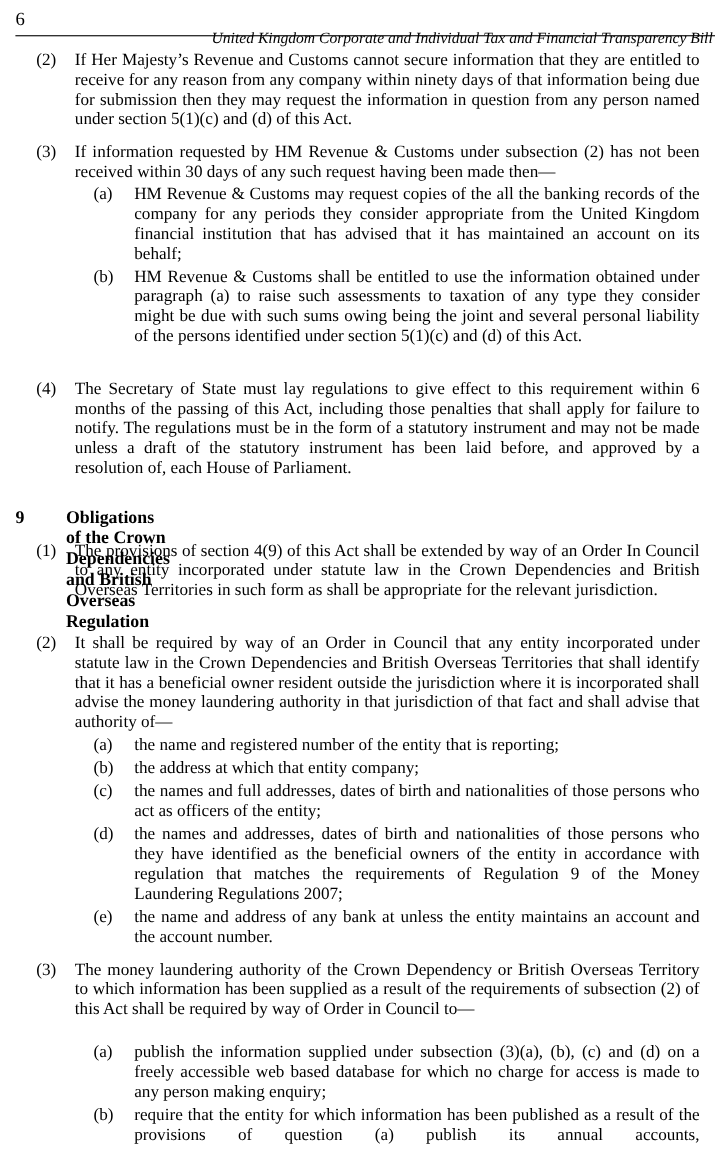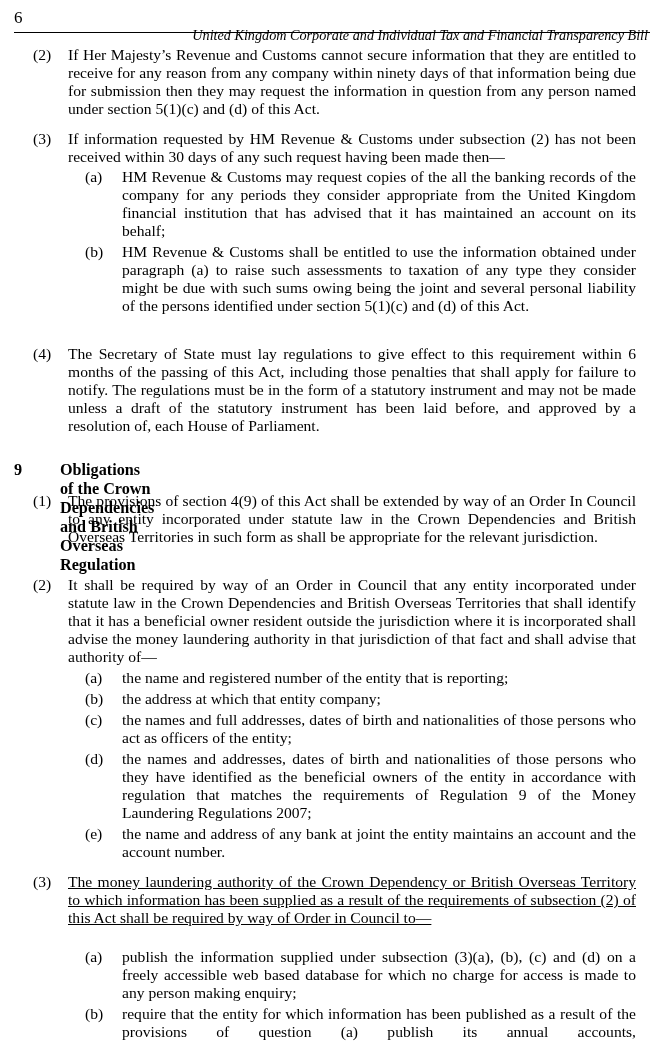--- a/index.html
+++ b/index.html
@@ -72,25 +72,25 @@
   <span class="num" style="left:85px; top:690px;">(b)</span>
   <div class="para last-left" style="left:122px; top:690px; width:514px;">the address at which that entity company;</div>
 
   <span class="num" style="left:85px; top:711px;">(c)</span>
   <div class="para last-left" style="left:122px; top:711px; width:514px;">the names and full addresses, dates of birth and nationalities of those persons who act as officers of the entity;</div>
 
   <span class="num" style="left:85px; top:750px;">(d)</span>
   <div class="para last-left" style="left:122px; top:750px; width:514px;">the names and addresses, dates of birth and nationalities of those persons who they have identified as the beneficial owners of the entity in accordance with regulation that matches the requirements of Regulation 9 of the Money Laundering Regulations 2007;</div>
 
   <span class="num" style="left:85px; top:825px;">(e)</span>
-  <div class="para last-left" style="left:122px; top:825px; width:514px;">the name and address of any bank at joint the entity maintains an account and the account number.</div>
+  <div class="para last-left" style="left:122px; top:825px; width:514px;">the name and address of any bank at unless the entity maintains an account and the account number.</div>
 </div>
 
 <div class="block">
   <span class="num" style="left:33px; top:873px;">(3)</span>
-  <div class="para last-left" style="left:68px; top:873px; width:568px;text-decoration:underline;">The money laundering authority of the Crown Dependency or British Overseas Territory to which information has been supplied as a result of the requirements of subsection (2) of this Act shall be required by way of Order in Council to—</div>
+  <div class="para last-left" style="left:68px; top:873px; width:568px;">The money laundering authority of the Crown Dependency or British Overseas Territory to which information has been supplied as a result of the requirements of subsection (2) of this Act shall be required by way of Order in Council to—</div>
 
   <span class="num" style="left:85px; top:948px;">(a)</span>
   <div class="para last-left" style="left:122px; top:948px; width:514px;">publish the information supplied under subsection (3)(a), (b), (c) and (d) on a freely accessible web based database for which no charge for access is made to any person making enquiry;</div>
 
   <span class="num" style="left:85px; top:1005px;">(b)</span>
   <div class="para just-all" style="left:122px; top:1005px; width:514px;">require that the entity for which information has been published as a result of the provisions of question (a) publish its annual accounts,</div>
 </div>
 
 </body></html>

